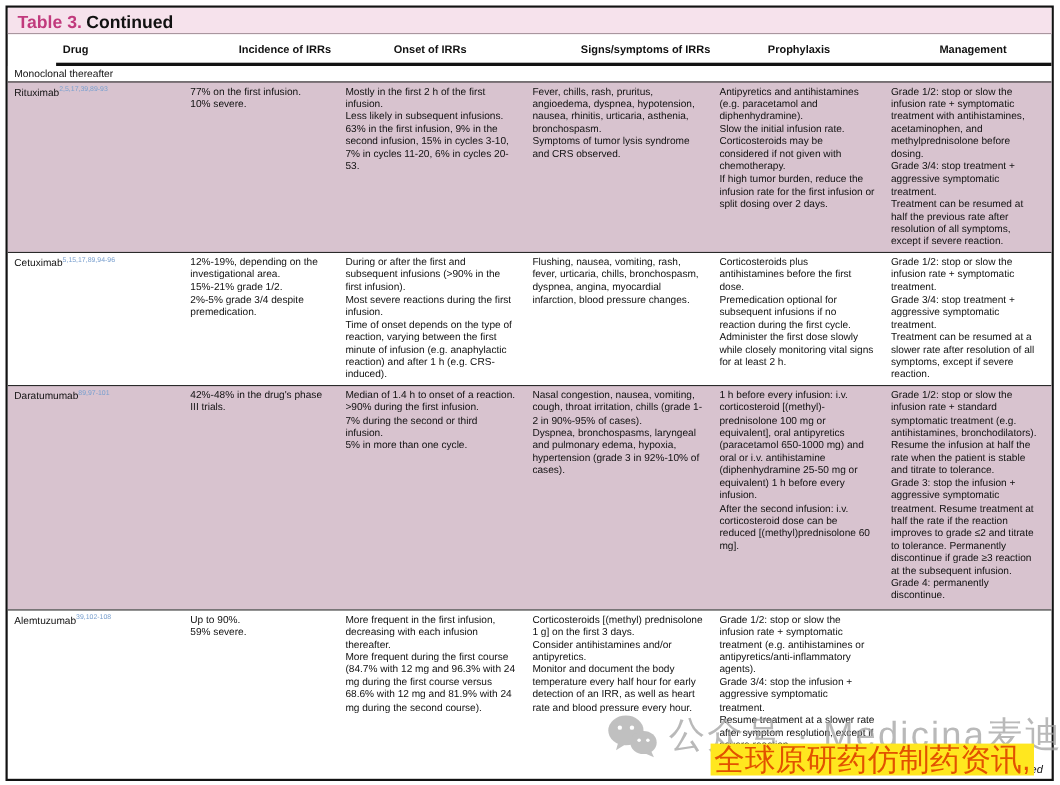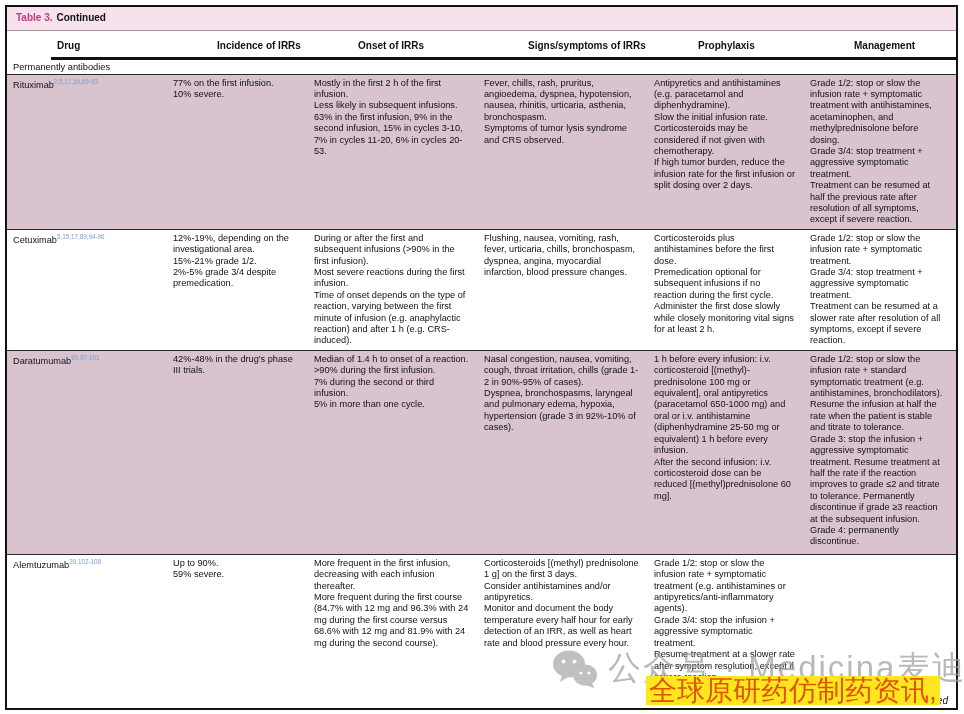--- a/index.html
+++ b/index.html
@@ -6,21 +6,21 @@
   body{
     width:964px;height:714px;position:relative;overflow:hidden;
     background:#ffffff;font-family:"Liberation Sans",sans-serif;color:#111;
   }
   .frame{
     position:absolute;left:5px;top:5px;width:949px;height:701px;
     border:2px solid #121212;overflow:hidden;background:#fff;
   }
   .title-band{
     background:#f6e2ec;border-bottom:1px solid #a9969f;
-    padding:5px 9px 4px 9px;font-size:10px;font-weight:bold;height:14px;
+    padding:5px 9px 4px 9px;font-size:16px;font-weight:bold;height:14px;
   }
   .title-prefix{color:#c13a7d;margin-right:4px;}
   .grid{display:grid;grid-template-columns:160px 141px 170px 170px 156px 152px;}
   .header-row{border-bottom:3px solid #121212;margin-left:44px;}
   .header-cell{
     font-weight:bold;font-size:10px;padding:9px 6px 5px 6px;line-height:1.15;
   }
   .section-row{font-size:9.3px;padding:2px 6px 2px 6px;background:#fff;}
   .row{border-top:1px solid #2a2a2a;}
   .row.shaded{background:#d8c3cf;}
@@ -62,21 +62,21 @@
 
   <div class="grid header-row">
     <div class="header-cell">Drug</div>
     <div class="header-cell">Incidence of IRRs</div>
     <div class="header-cell">Onset of IRRs</div>
     <div class="header-cell">Signs/symptoms of IRRs</div>
     <div class="header-cell">Prophylaxis</div>
     <div class="header-cell">Management</div>
   </div>
 
-  <div class="section-row">Permanently antibodies</div>
+  <div class="section-row">Monoclonal thereafter</div>
 
   <div class="grid row shaded r0">
     <div class="cell drug-cell"><span>Rituximab</span><sup class="refs">2,5,17,39,89-93</sup></div>
     <div class="cell">77% on the first infusion.
 10% severe.</div>
     <div class="cell">Mostly in the first 2 h of the first infusion.
 Less likely in subsequent infusions.
 63% in the first infusion, 9% in the second infusion, 15% in cycles 3-10, 7% in cycles 11-20, 6% in cycles 20-53.</div>
     <div class="cell">Fever, chills, rash, pruritus, angioedema, dyspnea, hypotension, nausea, rhinitis, urticaria, asthenia, bronchospasm.
 Symptoms of tumor lysis syndrome and CRS observed.</div>

